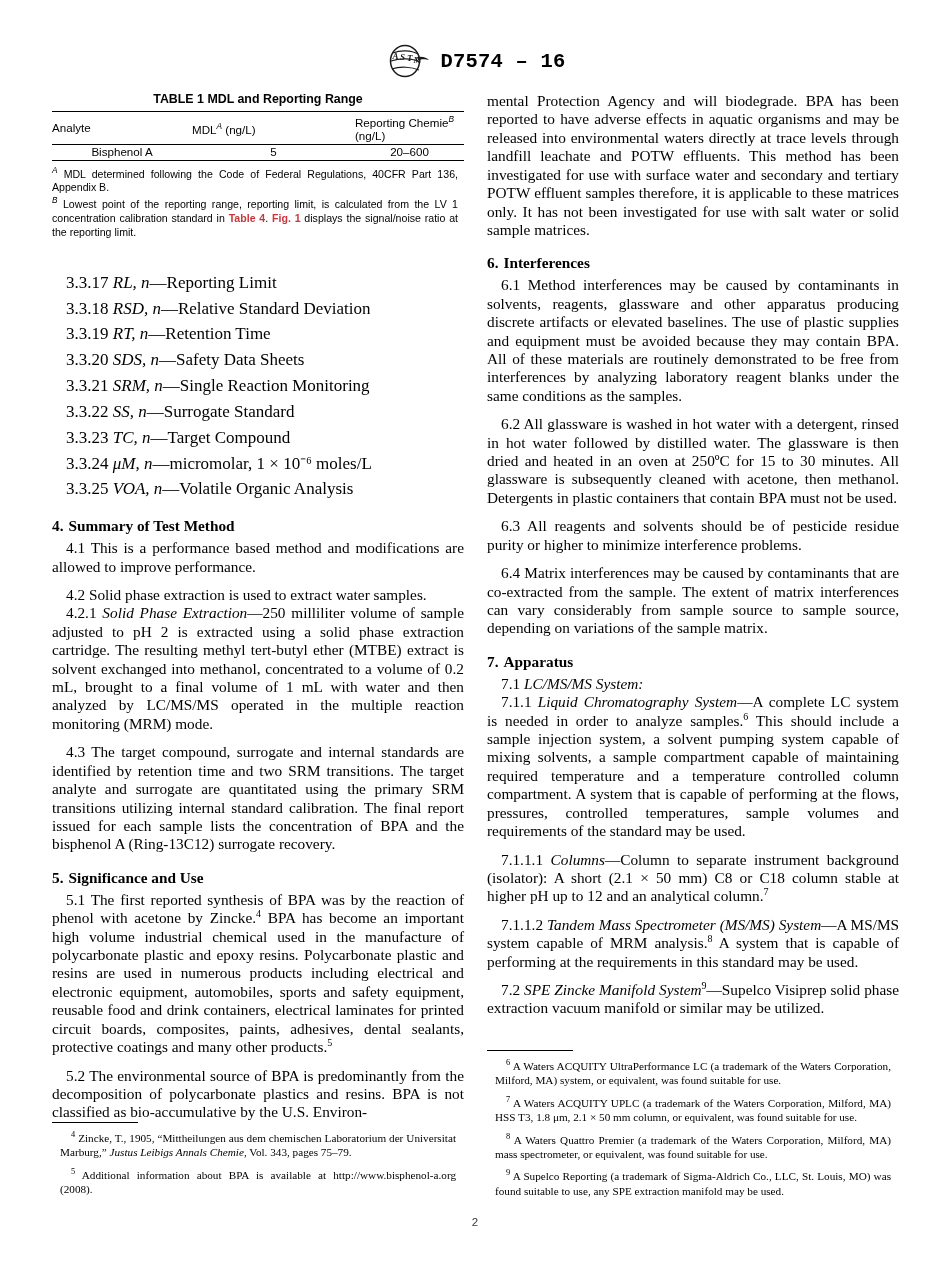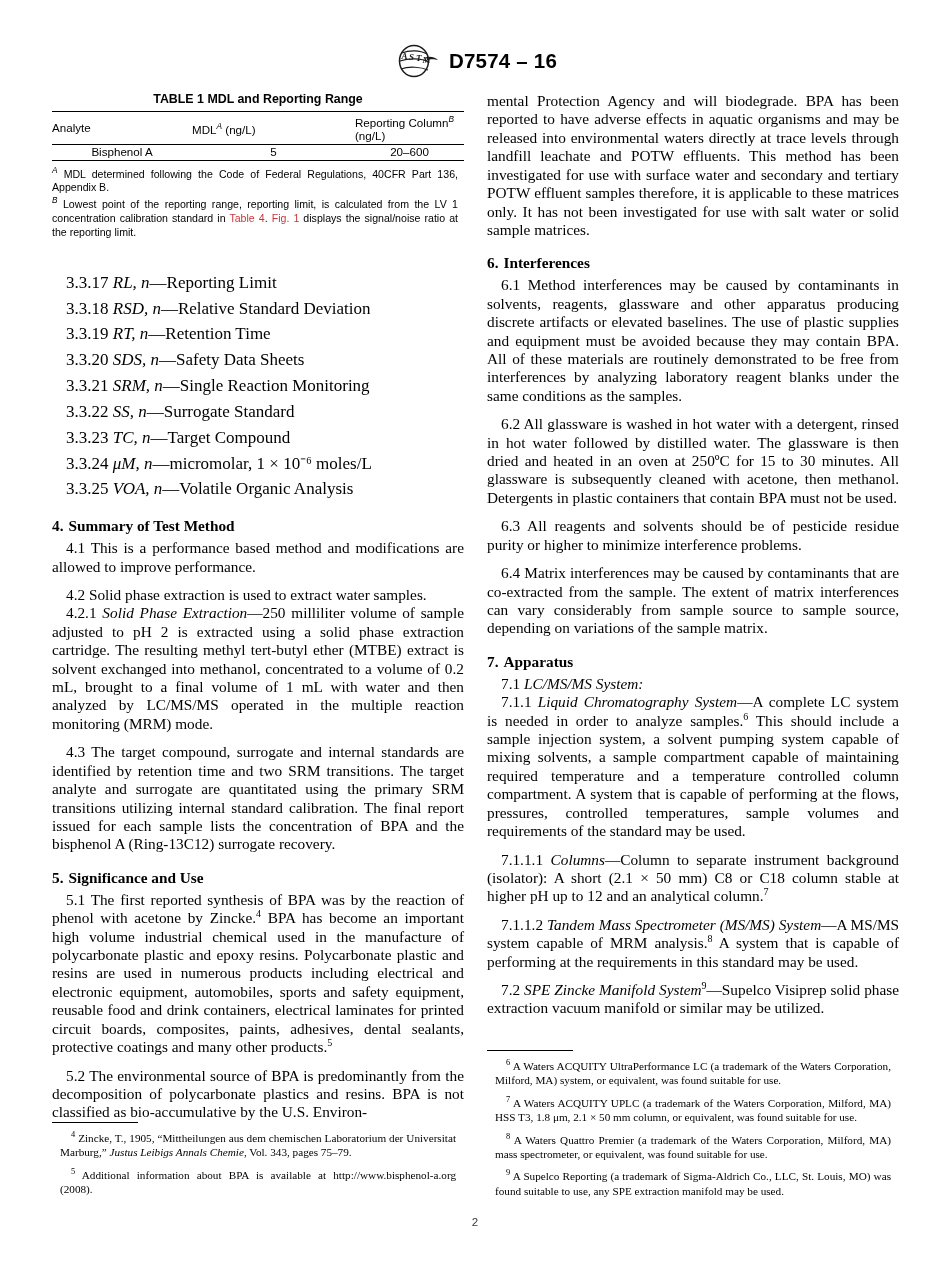--- a/index.html
+++ b/index.html
@@ -29,21 +29,21 @@
     display: inline-flex;
     align-items: center;
     gap: 10px;
   }
   .astm-logo {
     display: inline-block;
     width: 46px;
     height: 34px;
   }
   .designation {
-    font-family: Liberation Sans, sans-serif;
+    font-family: Liberation Mono, monospace;
     font-weight: bold;
     font-size: 20.5px;
     letter-spacing: 0.2px;
     white-space: nowrap;
   }
 
   
   .col {
     position: absolute;
     top: 92px;
@@ -91,21 +91,21 @@
     font-size: 10.6px;
     line-height: 1.32;
     text-align: justify;
     margin-top: 4px;
   }
   .tbl-notes p { margin: 0 6px 0 0; }
   .tbl-notes sup {
     font-style: italic;
     font-size: 8.3px;
   }
-  .xref { color: #c8363c; }
+  .xref { color: #c8363c; font-weight: bold; }
 
   
   .defs {
     margin-top: 30px;
   }
   .def-line {
     font-size: 17px;
     line-height: 1.52;
     padding-left: 14px;
     white-space: nowrap;
@@ -209,21 +209,21 @@
 
 <div class="col col-left">
 
   <div class="table-caption">TABLE 1 MDL and Reporting Range</div>
 
   <table class="mdl">
     <thead>
       <tr>
         <th class="cw-1"><span>Analyte</span></th>
         <th class="cw-2"><span>MDL</span><sup class="tblmark">A</sup> <span>(ng/L)</span></th>
-        <th class="cw-3"><span>Reporting Column</span><sup class="tblmark">B</sup> <span>(ng/L)</span></th>
+        <th class="cw-3"><span>Reporting Chemie</span><sup class="tblmark">B</sup> <span>(ng/L)</span></th>
       </tr>
     </thead>
     <tbody>
       <tr>
         <td>Bisphenol A</td>
         <td>5</td>
         <td>20–600</td>
       </tr>
     </tbody>
   </table>

